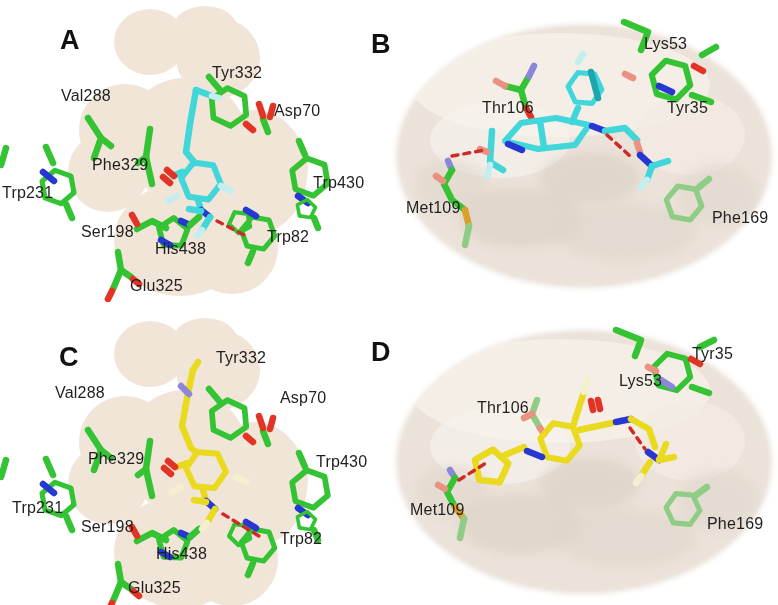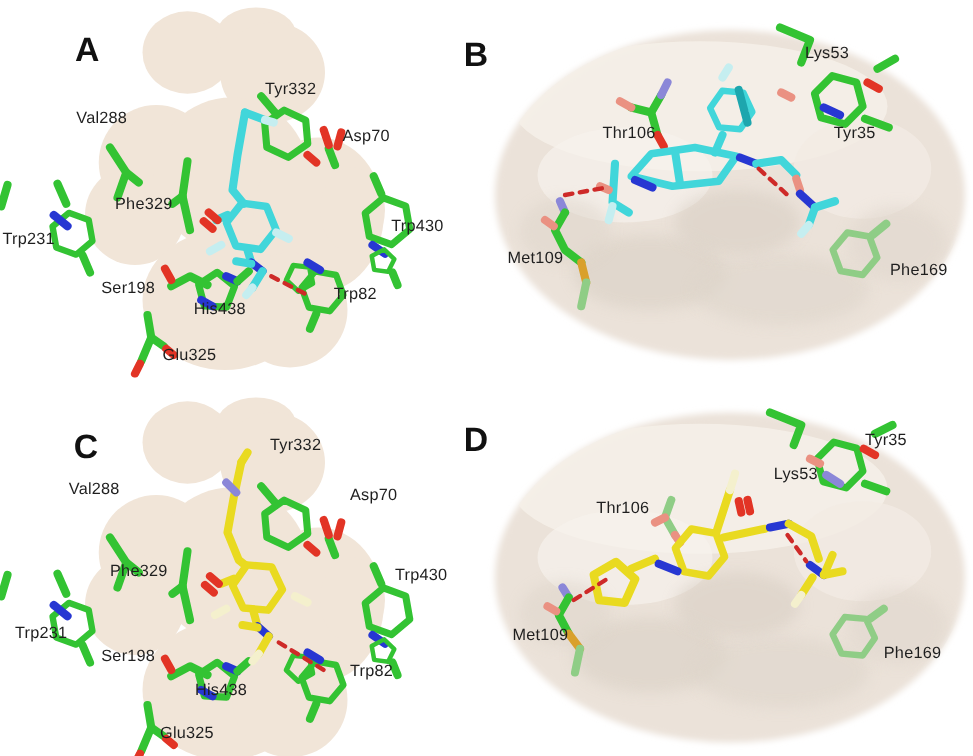--- a/index.html
+++ b/index.html
@@ -6,21 +6,21 @@
   #figure{
     position:relative;
     width:778px;height:605px;
     background:#ffffff;
     overflow:hidden;
     font-family:"Liberation Sans",sans-serif;
   }
   .panel{position:absolute;}
   .lbl{
     position:absolute;
-    font-size:13px;
+    font-size:16px;
     color:#1f1f1f;
     letter-spacing:.2px;
     white-space:nowrap;
     line-height:1.1;
   }
   .panel-letter{
     font-size:27px;
     font-weight:700;
     color:#111111;
   }

